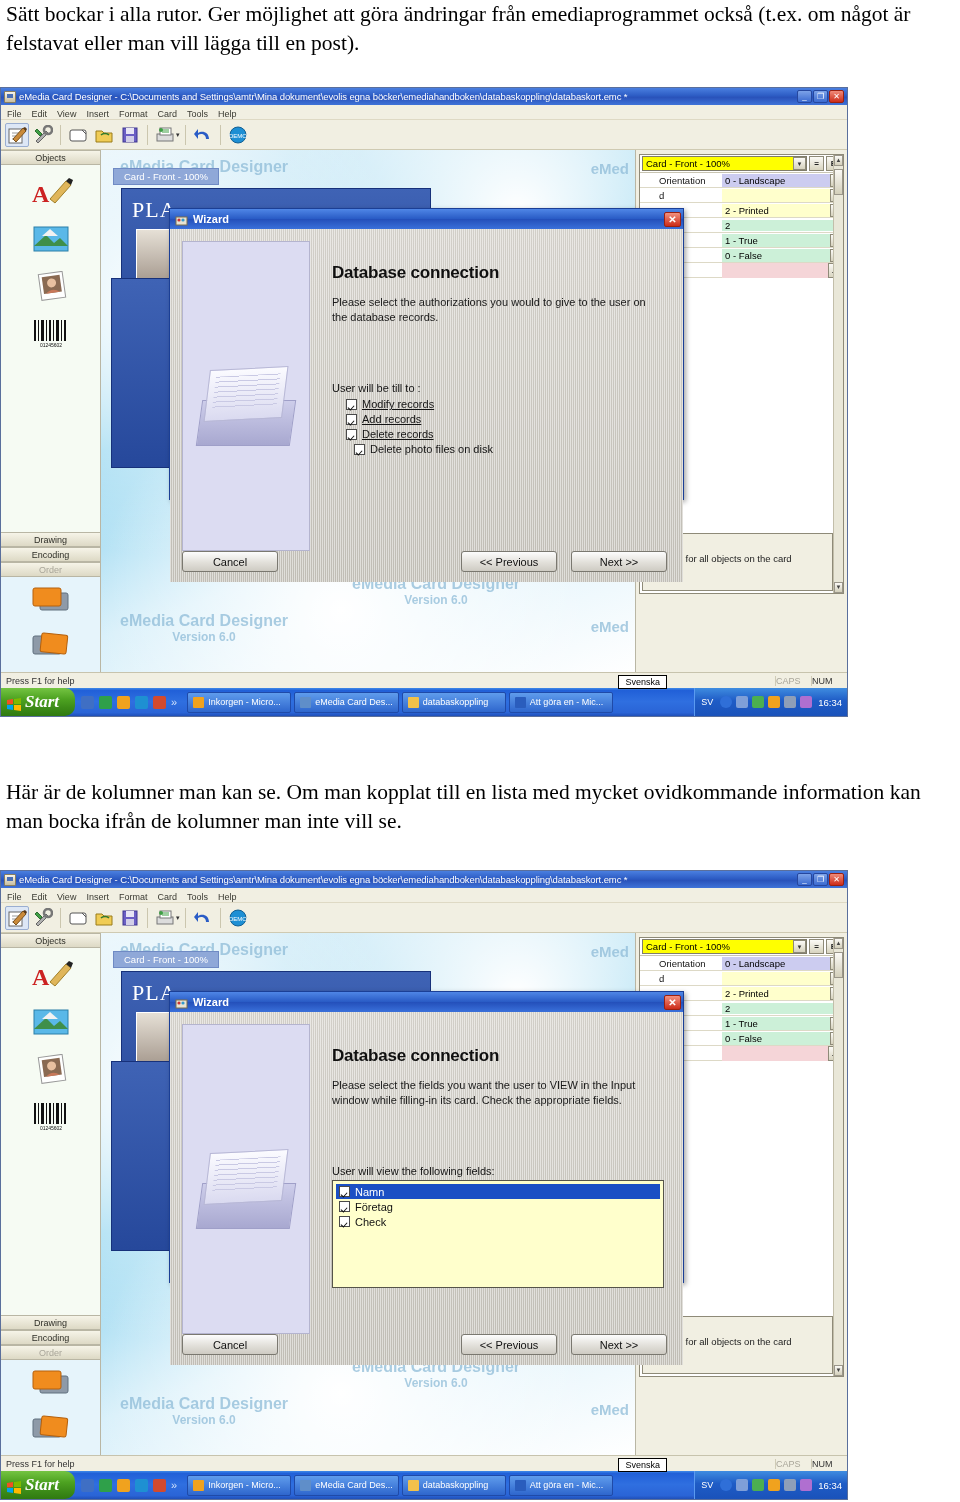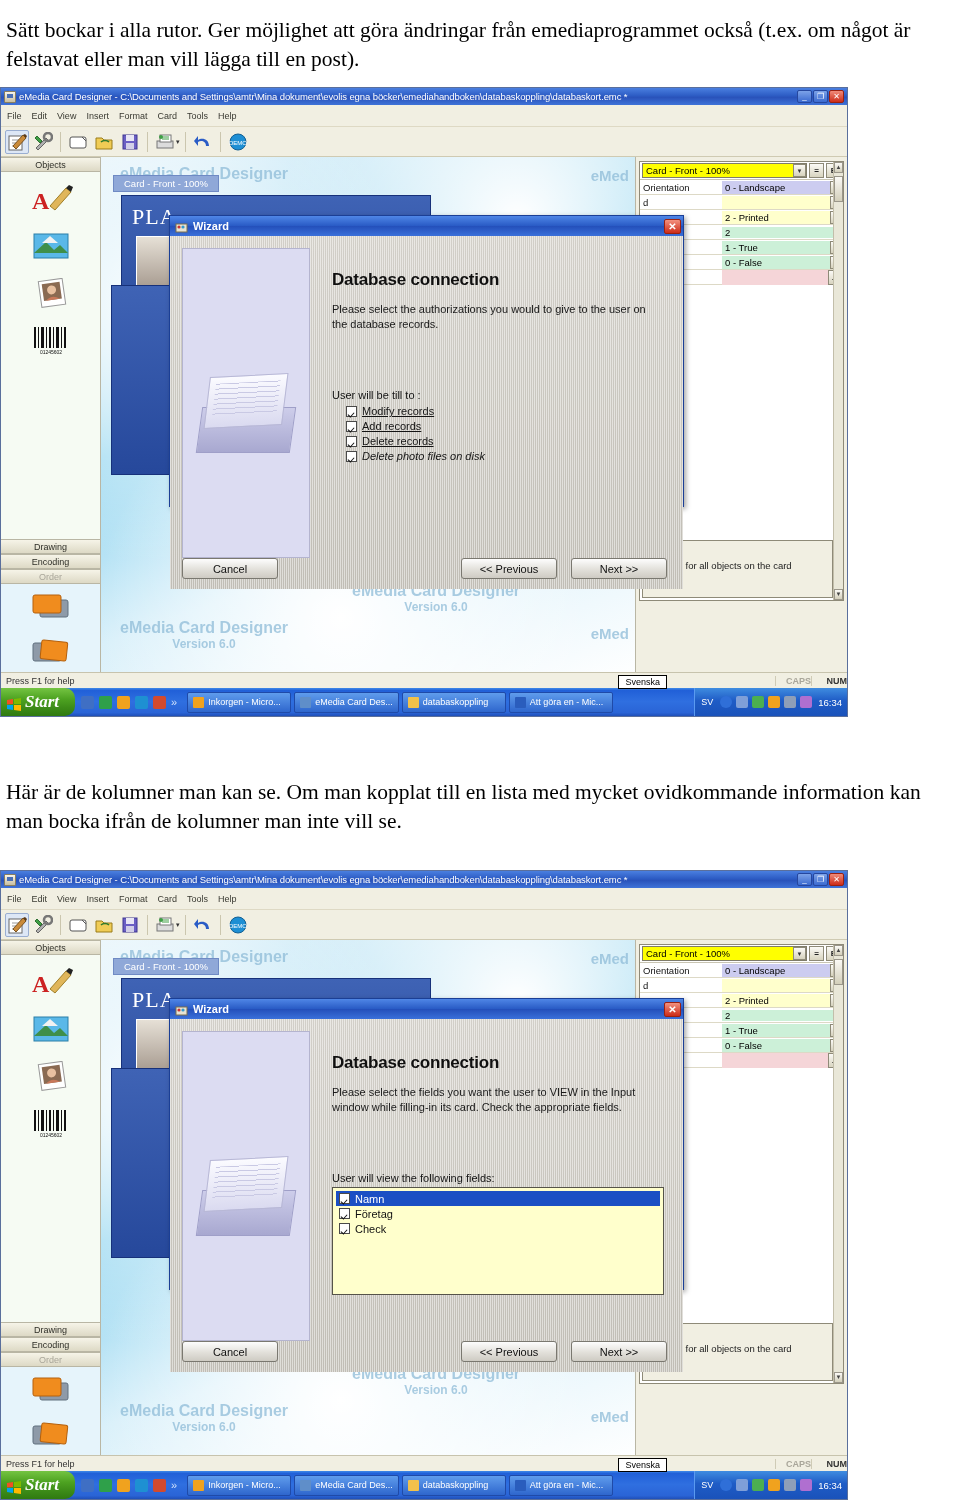--- a/index.html
+++ b/index.html
@@ -15,21 +15,21 @@
   
   .prose {
     font-family: "Liberation Serif", serif;
     font-size: 21.5px;
     line-height: 29px;
     color: #000;
     padding: 0 6px;
   }
   .prose p { margin: 0; }
 
-  .para-top { position:absolute; left:0; top:16px; width:960px; }
+  .para-top { position:absolute; left:0; top:0; width:960px; }
   .para-mid { position:absolute; left:0; top:778px; width:960px; }
 
   
   .shot {
     position: absolute;
     left: 0;
     width: 848px;
     height: 630px;
     font-family: "Liberation Sans", sans-serif;
     background: #f3f2ec;
@@ -65,23 +65,23 @@
   .tb-btn {
     width: 15px; height: 13px; font-size: 8px; line-height: 12px;
     text-align: center; color: #fff;
     background: linear-gradient(#7ca2e8, #3b6ad0);
     border: 1px solid #26479e; border-radius: 2px;
   }
   .tb-btn.close { background: linear-gradient(#f08b7a, #cc2b18); border-color:#9b2010; }
 
   
   .menubar {
-    height: 22px; background: #f1efe2;
+    height: 15px; background: #f1efe2;
     border-bottom: 1px solid #ded9c4;
-    display: flex; align-items: center; padding-left: 6px;
+    display: flex; align-items: flex-end; padding-left: 6px;
     gap: 10px;
   }
   .menubar span { font-size: 9px; color: #3a3a32; }
 
   
   .toolbar {
     height: 30px; background: #f1efe2;
     border-bottom: 1px solid #cfcab2;
     display: flex; align-items: center; padding-left: 4px; gap: 2px;
   }
@@ -196,21 +196,21 @@
   .mini-btn {
     width:15px; height:15px; background:linear-gradient(#fbfaf6,#d8d4bf);
     border:1px solid #8e8a78; font-size:8px; line-height:13px;
     text-align:center; color:#222; font-weight:bold; flex:0 0 auto;
   }
   .prop-grid { position:relative; }
   .pg-row {
     display:flex; height:15px; font-size:9.5px; align-items:center;
     border-bottom:1px solid #ddd9c6;
   }
-  .pg-name { width:82px; padding-left:3px; color:#111; overflow:hidden; white-space:nowrap;}
+  .pg-name { width:82px; padding-left:19px; color:#111; overflow:hidden; white-space:nowrap;}
   .pg-val { flex:1 1 auto; padding-left:3px; display:flex; align-items:center; }
   .pg-val span.t { flex:1 1 auto; }
   .v-blue { background:#ccccf0; }
   .v-yellow { background:#ffffcc; }
   .v-green { background:#ccf0d8; }
   .v-pink { background:#f5d5d8; }
   .namesbox {
     position:absolute; left:2px; right:10px; bottom:2px; height:58px;
     background:#f1efe2; border:1px solid #8e8a78; padding:3px 5px;
   }
@@ -228,21 +228,21 @@
   .vscroll .ar.t { top:0; } .vscroll .ar.b { bottom:0; }
 
   
   .statusbar {
     position:absolute; left:0; bottom:28px; width:100%; height:16px;
     background:#f1efe2; border-top:1px solid #c7c3ad;
     display:flex; align-items:center; font-size:9px; color:#333;
     padding-left:5px;
   }
   .sb-right { margin-left:auto; display:flex; }
-  .sb-cell { width:36px; text-align:right; border-left:1px solid #cfcbb6;font-weight:bold; }
+  .sb-cell { width:36px; text-align:left; border-left:1px solid #cfcbb6; }
   .sb-cell.dim { color:#a9a69a; }
   .tooltip-sv {
     position:absolute; right:180px; bottom:27px;
     background:#fff; border:1px solid #000; font-size:9px;
     padding:1px 6px; z-index:40; color:#000;
   }
 
   
   .taskbar {
     position:absolute; left:0; bottom:0; width:100%; height:28px;
@@ -336,21 +336,21 @@
   .wz-desc {
     position:absolute; left:162px; top:66px; width:332px;
     font-size:11px; color:#1a1a1a; line-height:15px;
   }
   .wz-sect {
     position:absolute; left:162px; top:153px; width:332px;
     font-size:11px; color:#141414;
   }
   .wz-checks { margin: 4px 0 0 14px; }
   .chk { display:flex; align-items:center; gap:5px; margin-bottom:3px; font-size:11px; }
-  .chk.indent { margin-left:0;font-style:italic; }
+  .chk.indent { margin-left:8px; }
   .box {
     width:11px; height:11px; background:#fff; border:1px solid #4a4a4a;
     position:relative; flex:0 0 auto;
   }
   .box.checked:after{
     content:""; position:absolute; left:2px; top:4px; width:3px; height:5px;
     border:solid #111; border-width:0 1.6px 1.6px 0; transform:rotate(42deg);
   }
   .uline { text-decoration: underline; }
 

